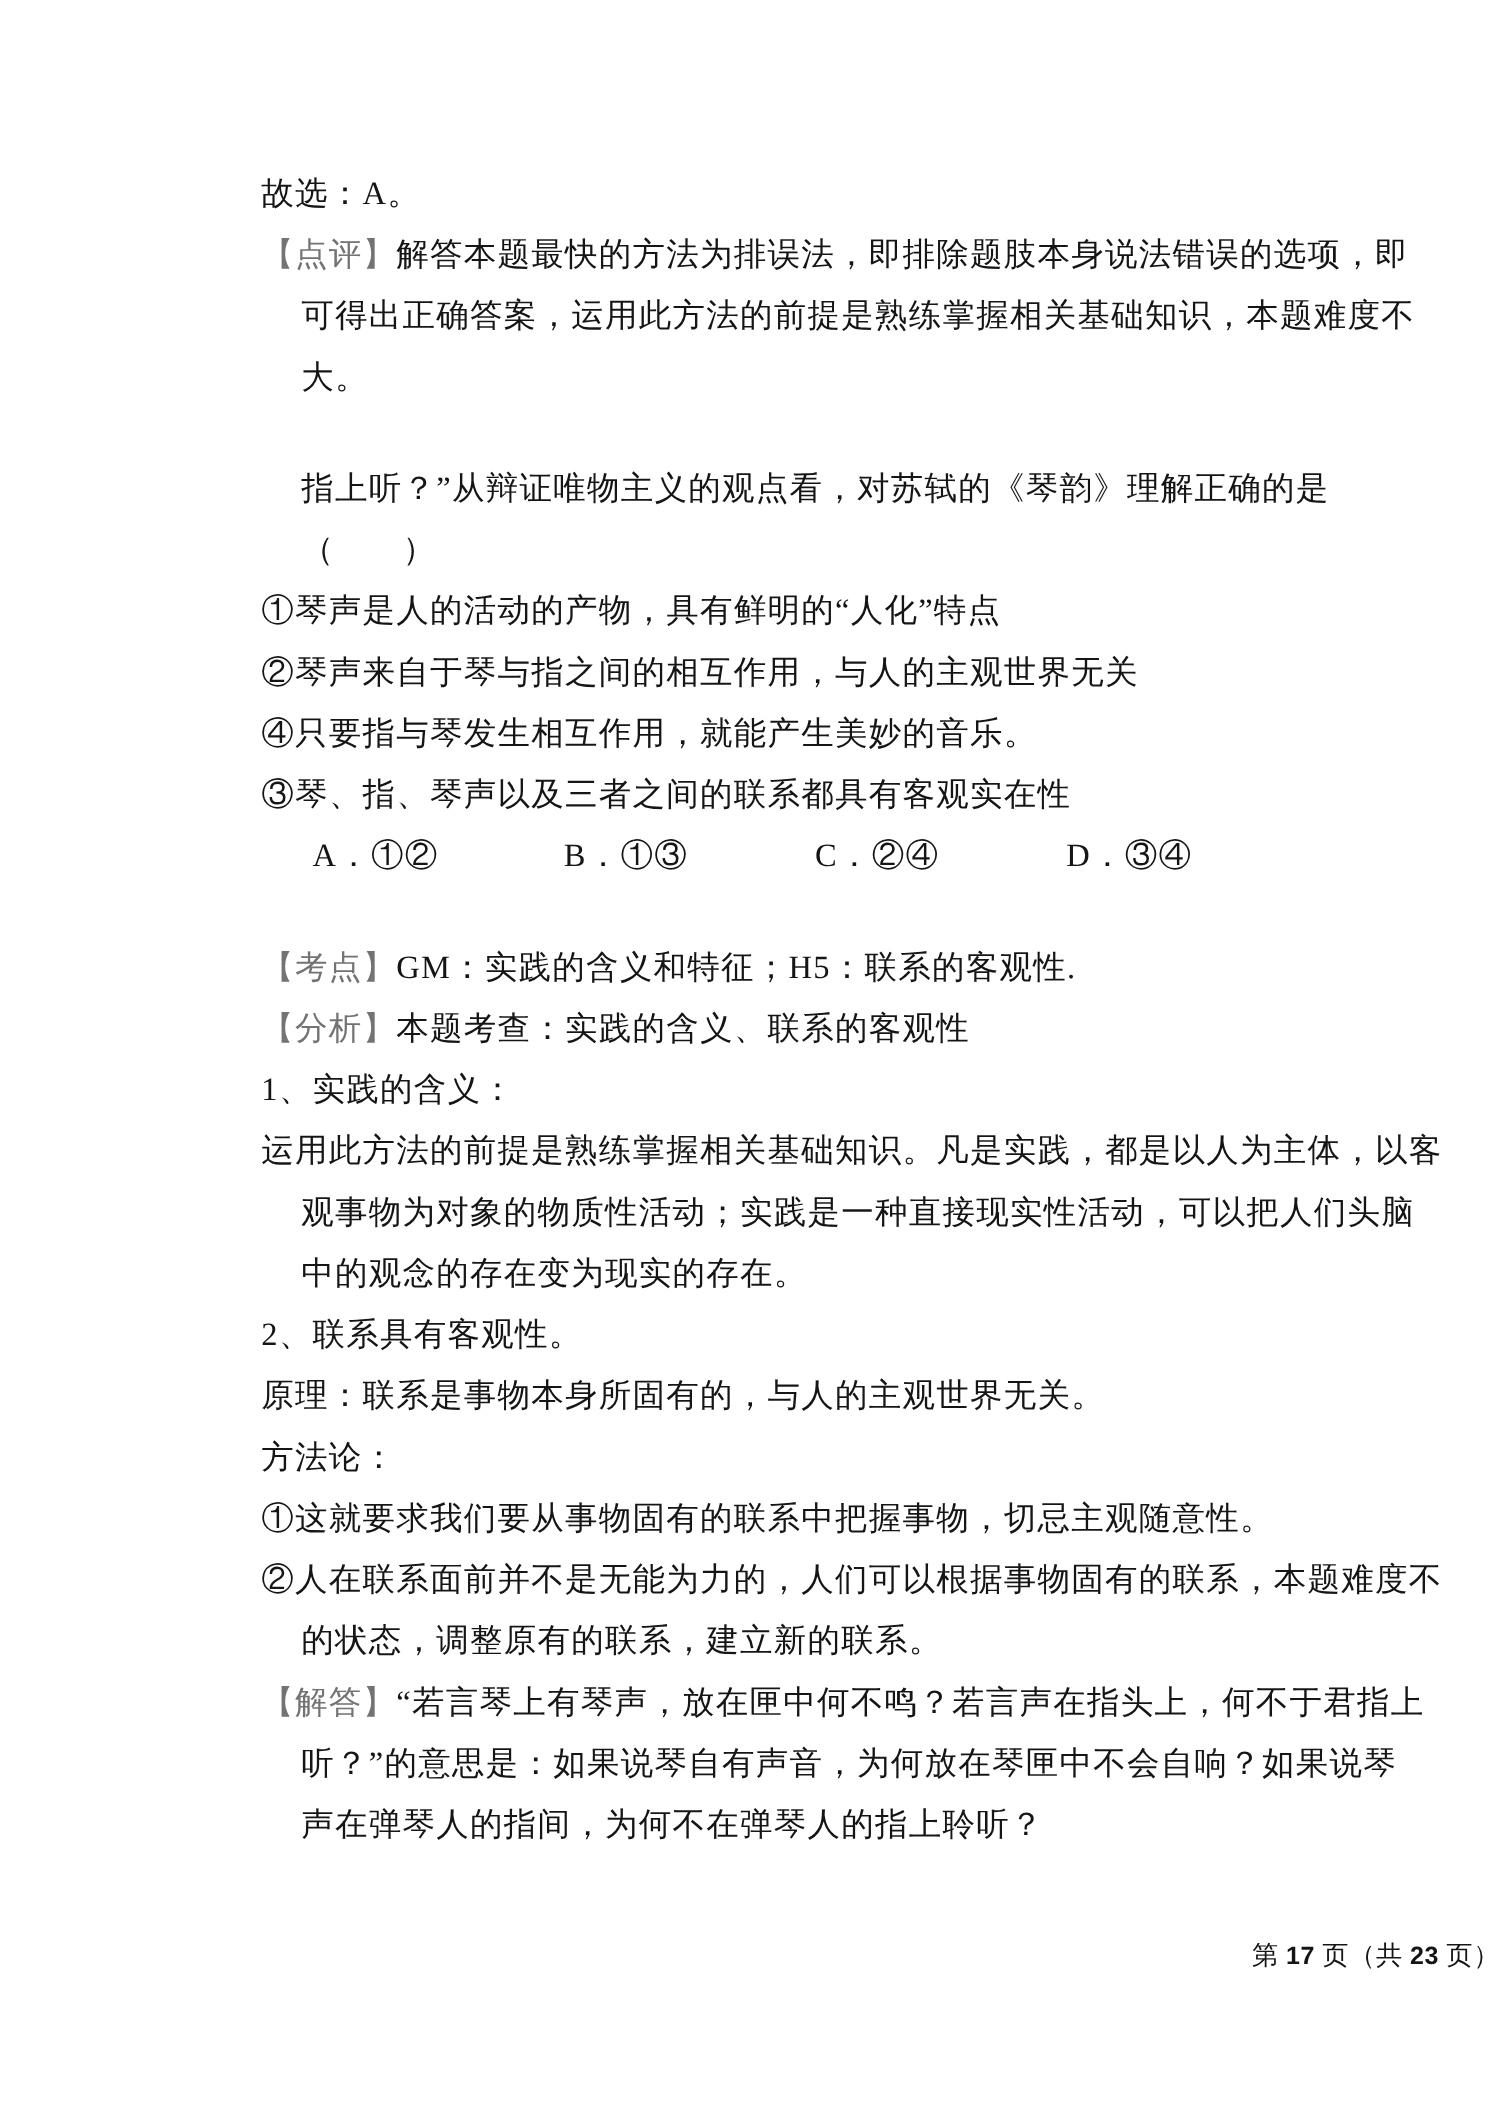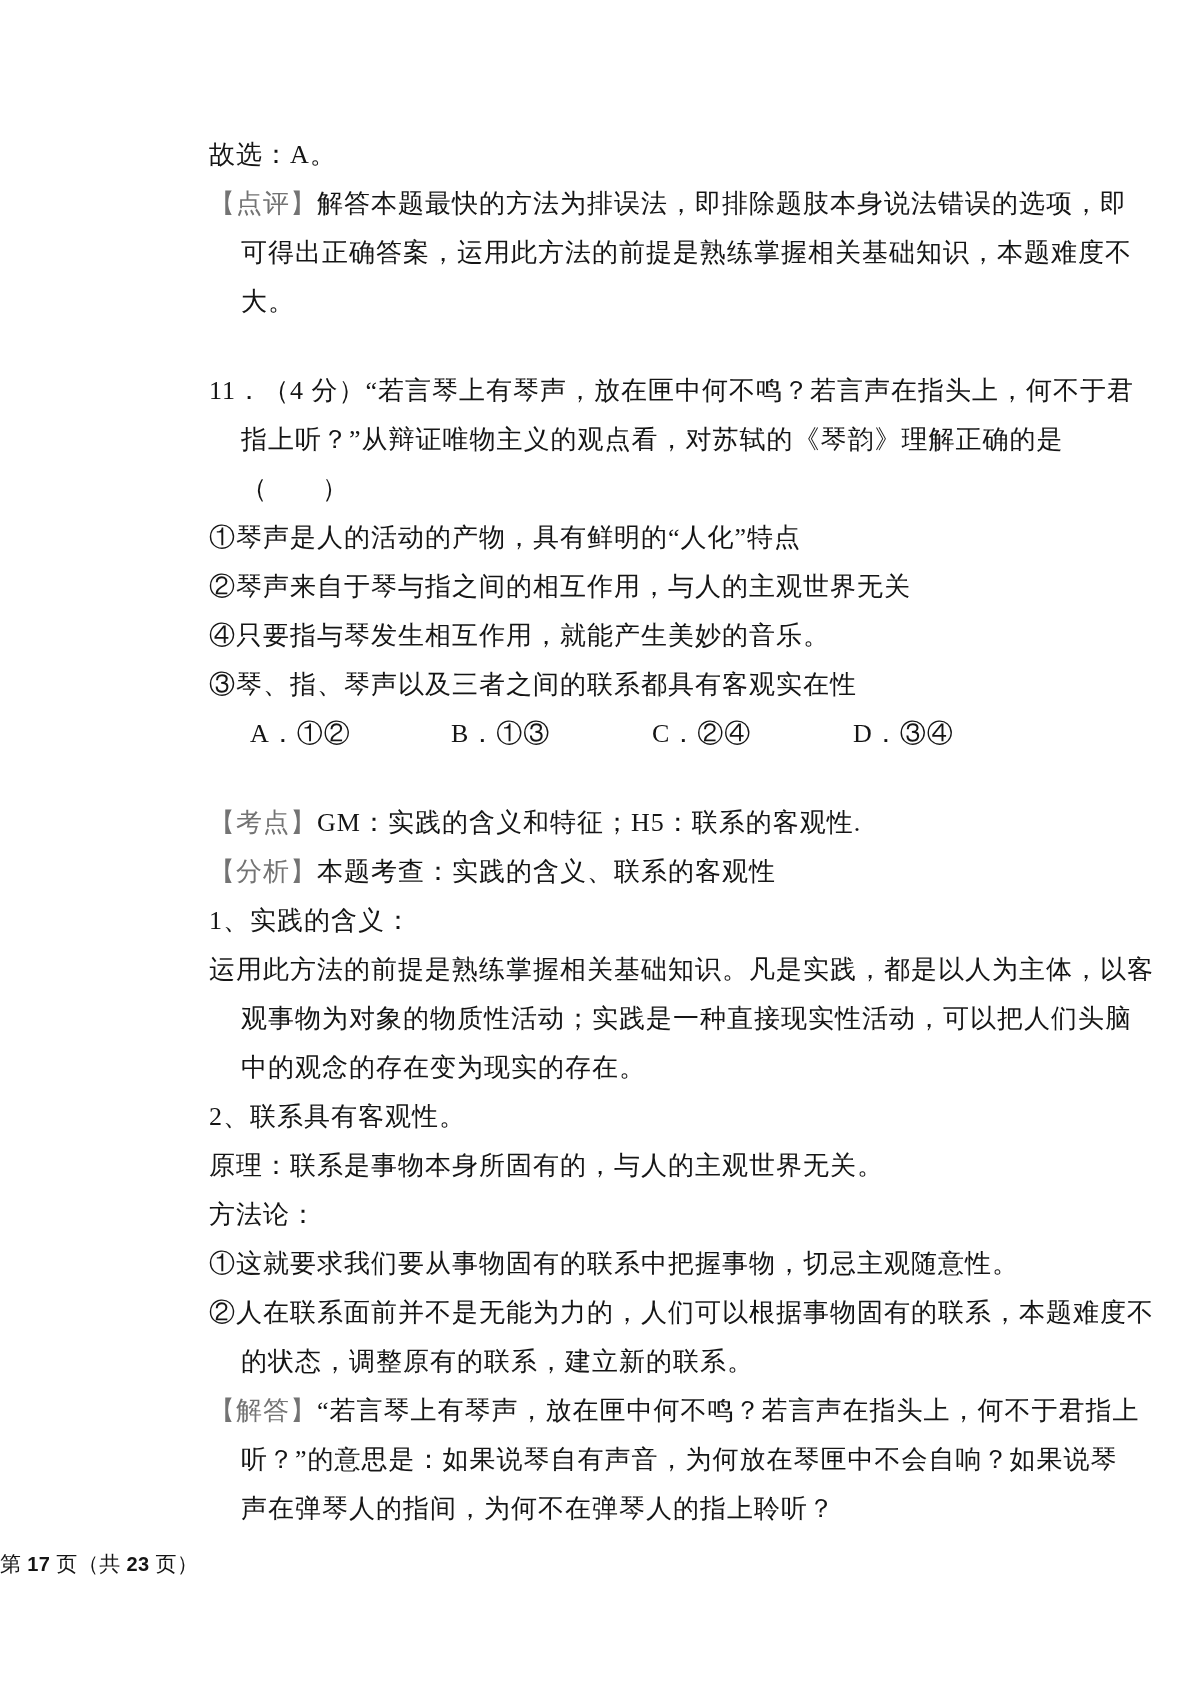--- a/index.html
+++ b/index.html
@@ -46,21 +46,21 @@
     width: 201px;
   }
   .options-row .opt:last-child {
     width: auto;
   }
   .footer {
     position: absolute;
     left: 0;
     top: 1544px;
     width: 100%;
-    text-align: left;
+    text-align: right;
     font-size: 21px;
     letter-spacing: 0.5px;
     line-height: 40px;
   }
   .footer .num {
     font-weight: bold;
     font-family: "Liberation Sans", "DejaVu Sans", sans-serif;
     font-size: 20px;
   }
 </style>
@@ -71,21 +71,20 @@
   <div class="content">
 
     <div class="line">故选：A。</div>
 
     <div class="line"><span class="blue">【点评】</span><span>解答本题最快的方法为排误法，即排除题肢本身说法错误的选项，即</span></div>
     <div class="line indent">可得出正确答案，运用此方法的前提是熟练掌握相关基础知识，本题难度不</div>
     <div class="line indent">大。</div>
 
     <div class="gap"></div>
 
-    <div class="line">11．（4 分）“若言琴上有琴声，放在匣中何不鸣？若言声在指头上，何不于君</div>
     <div class="line indent">指上听？”从辩证唯物主义的观点看，对苏轼的《琴韵》理解正确的是</div>
     <div class="line indent">（　　）</div>
 
     <div class="line">①琴声是人的活动的产物，具有鲜明的“人化”特点</div>
     <div class="line">②琴声来自于琴与指之间的相互作用，与人的主观世界无关</div>
     <div class="line">④只要指与琴发生相互作用，就能产生美妙的音乐。</div>
     <div class="line">③琴、指、琴声以及三者之间的联系都具有客观实在性</div>
 
     <div class="line options-row">
       <span class="opt">A．①②</span><span class="opt">B．①③</span><span class="opt">C．②④</span><span class="opt">D．③④</span>

